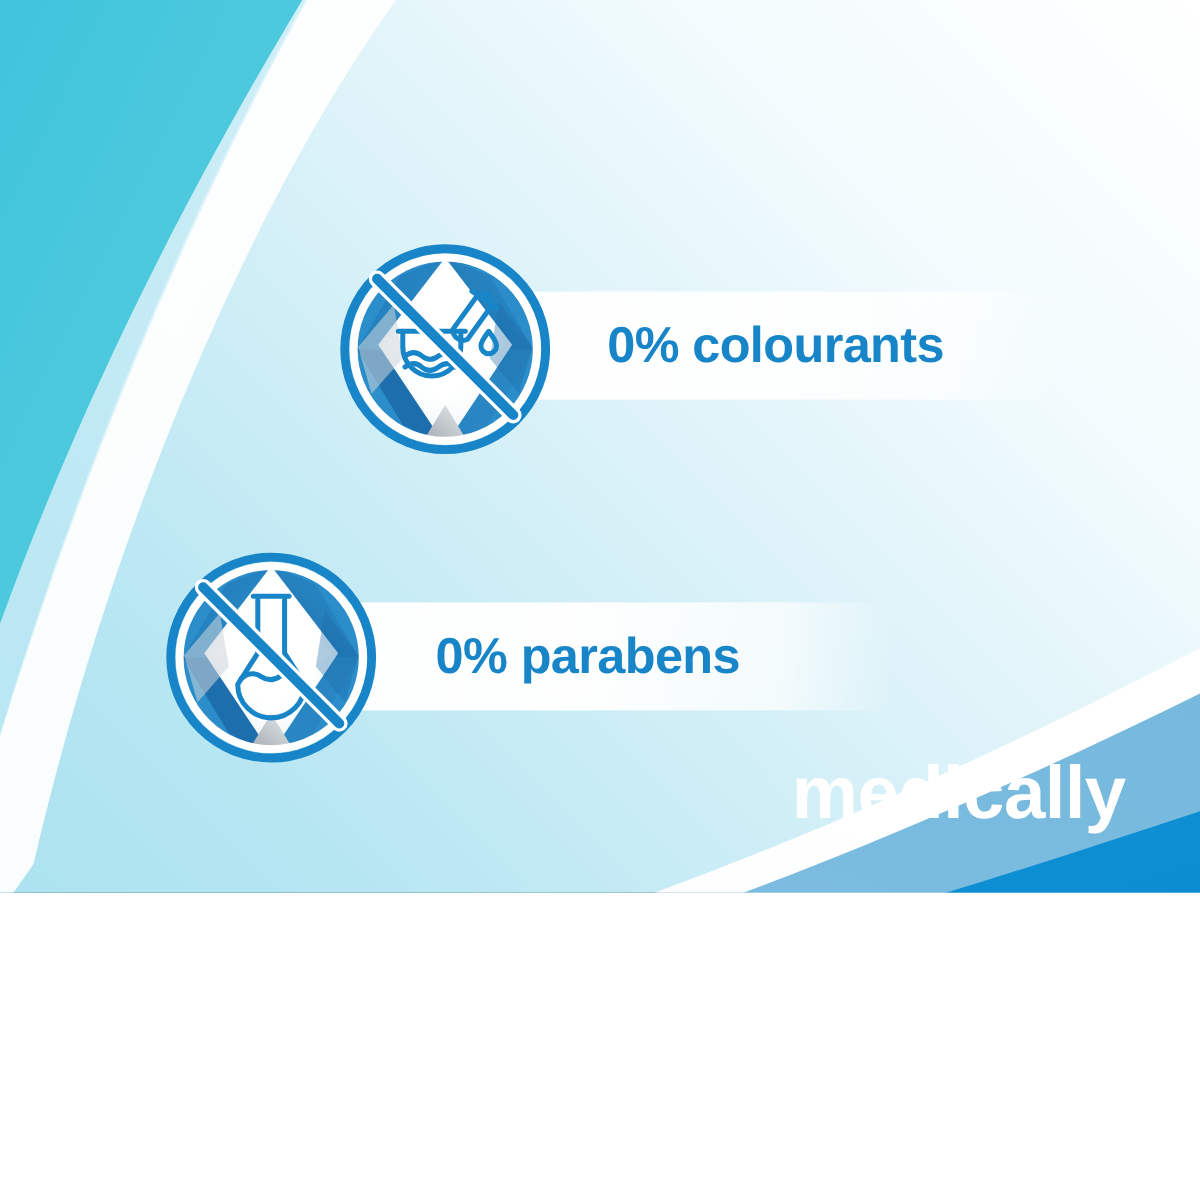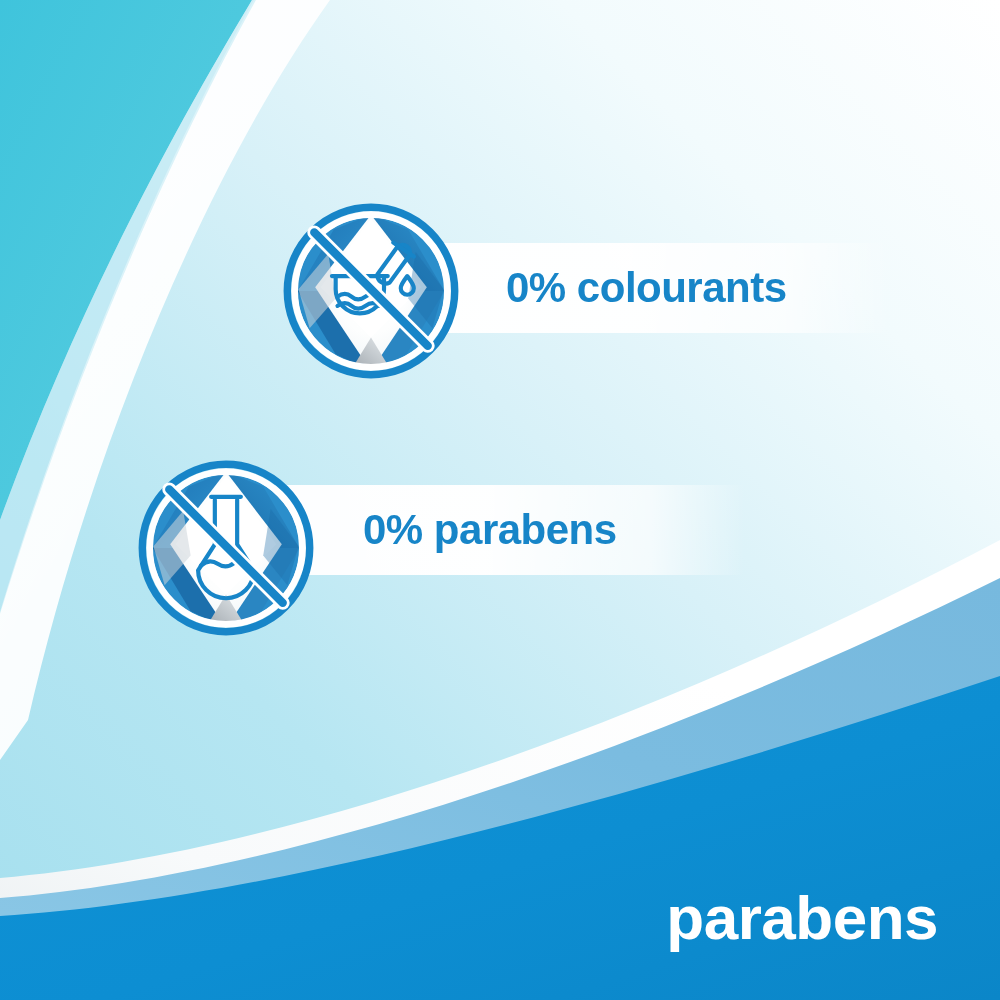--- a/index.html
+++ b/index.html
@@ -1,20 +1,20 @@
 <!DOCTYPE html>
 <html><head>
 <meta charset="utf-8">
 <style>
   html,body{margin:0;padding:0;background:#fff;}
   body{font-family:"Liberation Sans", sans-serif;}
 
   #stage{
     position:relative;
-    width:1000px;height:1000px;
+    width:1000px;height:744px;
     overflow:hidden;
     background:#0c4a6e;
   }
 
   
   .bg-svg{position:absolute;inset:0;width:1000px;height:1000px;display:block;}
 
   
   .feature{
     position:absolute;
@@ -42,21 +42,21 @@
   }
   .banner-1{
     left:420px;top:243px;width:470px;
     background:linear-gradient(to right,
         rgba(255,255,255,.97) 0%,
         rgba(255,255,255,.98) 45%,
         rgba(255,255,255,.75) 78%,
         rgba(255,255,255,0) 100%);
   }
   .banner-2{
-    left:275px;top:485px;width:470px;
+    left:275px;top:502px;width:470px;
     background:linear-gradient(to right,
         rgba(255,255,255,.97) 0%,
         rgba(255,255,255,.98) 45%,
         rgba(255,255,255,.72) 80%,
         rgba(255,255,255,0) 100%);
   }
   .banner-label{
     font-size:42px;
     font-weight:bold;
     color:#1785c8;
@@ -262,16 +262,16 @@
 
         <g>
           <line x1="39" y1="37" x2="161" y2="159" stroke="#ffffff" stroke-width="15" stroke-linecap="round"></line>
           <line x1="39" y1="37" x2="161" y2="159" stroke="#1785c8" stroke-width="9" stroke-linecap="round"></line>
         </g>
       </svg>
     </div>
   </div>
 
   <div class="headline">
-    <span>parabens</span>
+    <span>medically</span>
   </div>
 
 </div>
 
 </body></html>

